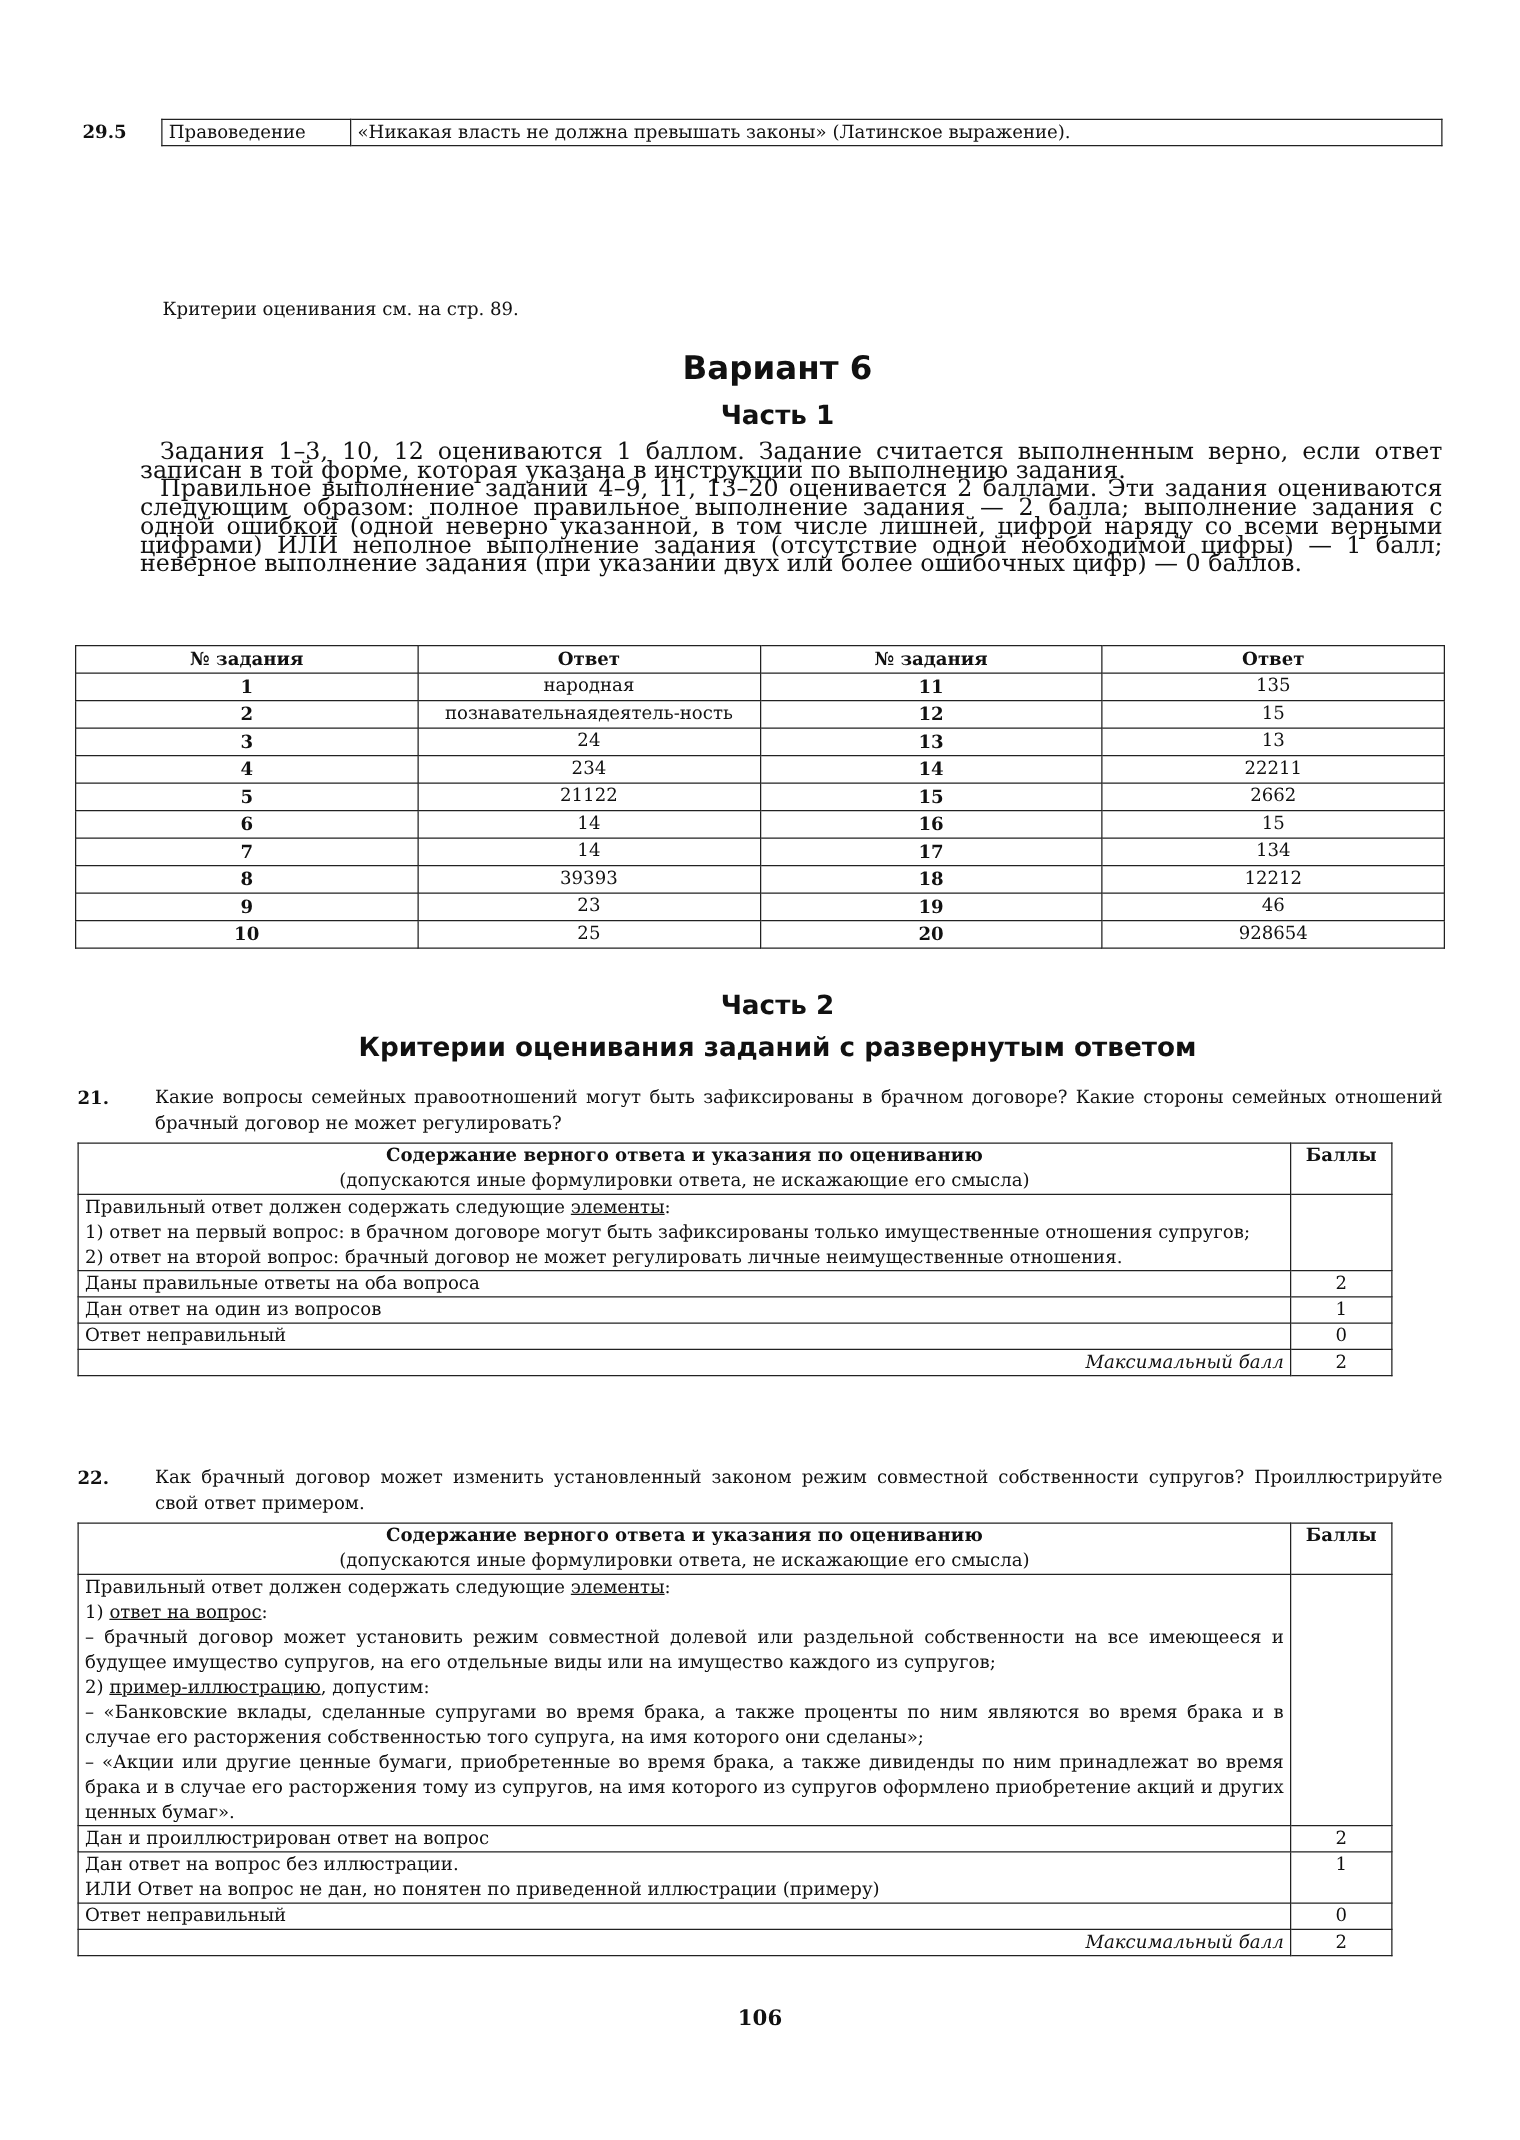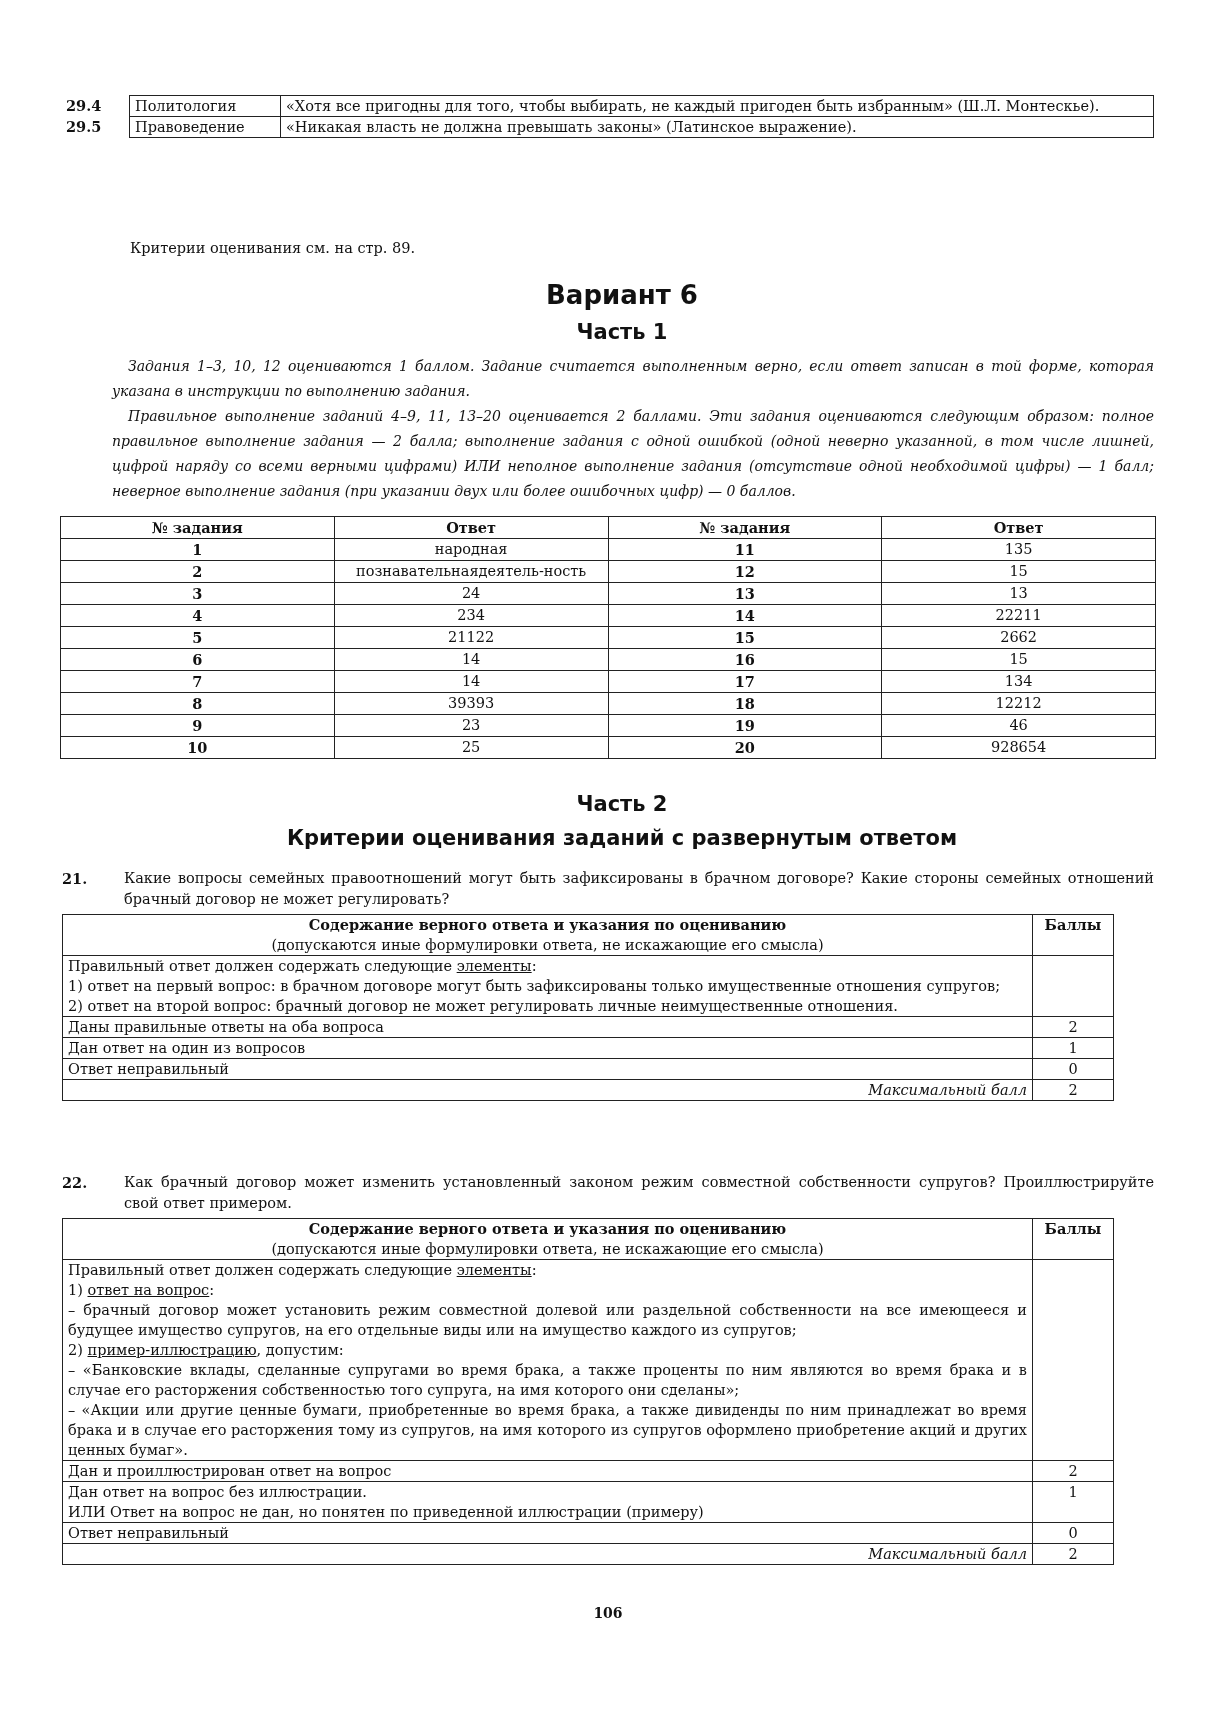--- a/index.html
+++ b/index.html
@@ -9,48 +9,43 @@
   }
   .abs { position: absolute; }
   table { border-collapse: collapse; }
   td, th { border: 1.5px solid #222; padding: 0 5px; vertical-align: top; line-height: 20px; }
   .top-table { left: 62px; top: 95px; width: 1092px; font-size: 14.5px; }
   .top-table td { border: none; }
   .top-table td.c2, .top-table td.c3 { border: 1.5px solid #222; }
   .top-table td.num { font-weight: bold; width: 58px; padding-left: 4px; }
   .top-table td.c2 { width: 140px; }
   .h-title { left: 14px; width: 1216px; text-align: center; font-family: "DejaVu Sans", sans-serif; font-weight: bold; }
-  .para { left: 112px; width: 1040px; font-size: 14px; line-height: 25px; text-align: justify; font-style: italic; }
+  .para { left: 112px; width: 1040px; font-size: 19px; line-height: 15px; text-align: justify; }
   .para p { margin: 0; text-indent: 16px; }
   .ans-table { left: 60px; top: 516px; width: 1096px; font-size: 14.5px; text-align: center; }
   .ans-table th, .ans-table td { width: 25%; line-height: 21px; padding: 0 4px; }
   .ans-table .n { font-weight: bold; }
   .q { left: 62px; width: 1092px; font-size: 14.5px; line-height: 21px; }
   .q .qn { position: absolute; left: 0; top: 0; font-weight: bold; }
   .q .qt { margin-left: 62px; text-align: justify; }
   .crit { left: 62px; width: 1052px; font-size: 14.5px; }
   .crit th { font-weight: bold; text-align: center; line-height: 20px; }
   .crit th .sub { font-weight: normal; }
   .crit td.sc { width: 70px; text-align: center; }
   .crit th.scol { width: 70px; }
   .crit td.content { text-align: justify; }
   .u { text-decoration: underline; }
   .maxrow td.lbl { text-align: right; font-style: italic; }
-  .page-num { left: 0; width: 1216px; top: 1605px; text-align: center; font-weight: bold; font-size: 14px; }
+  .page-num { left: 0; width: 1216px; top: 1605px; text-align: center; font-weight: bold; font-size: 17px; }
 </style>
 </head>
 <body>
 
 <table class="abs top-table">
   <tbody>
-  <tr>
-    <td class="num">29.4</td>
-    <td class="c2">Политология</td>
-    <td class="c3">«Хотя все пригодны для того, чтобы выбирать, не каждый пригоден быть избранным» (Ш.Л. Монтескье).</td>
-  </tr>
   <tr>
     <td class="num">29.5</td>
     <td class="c2">Правоведение</td>
     <td class="c3">«Никакая власть не должна превышать законы» (Латинское выражение).</td>
   </tr>
 </tbody>
   </table>
 
 <div class="abs" style="left:130px; top:240px; font-size:14.5px;">Критерии оценивания см. на стр. 89.</div>
 

